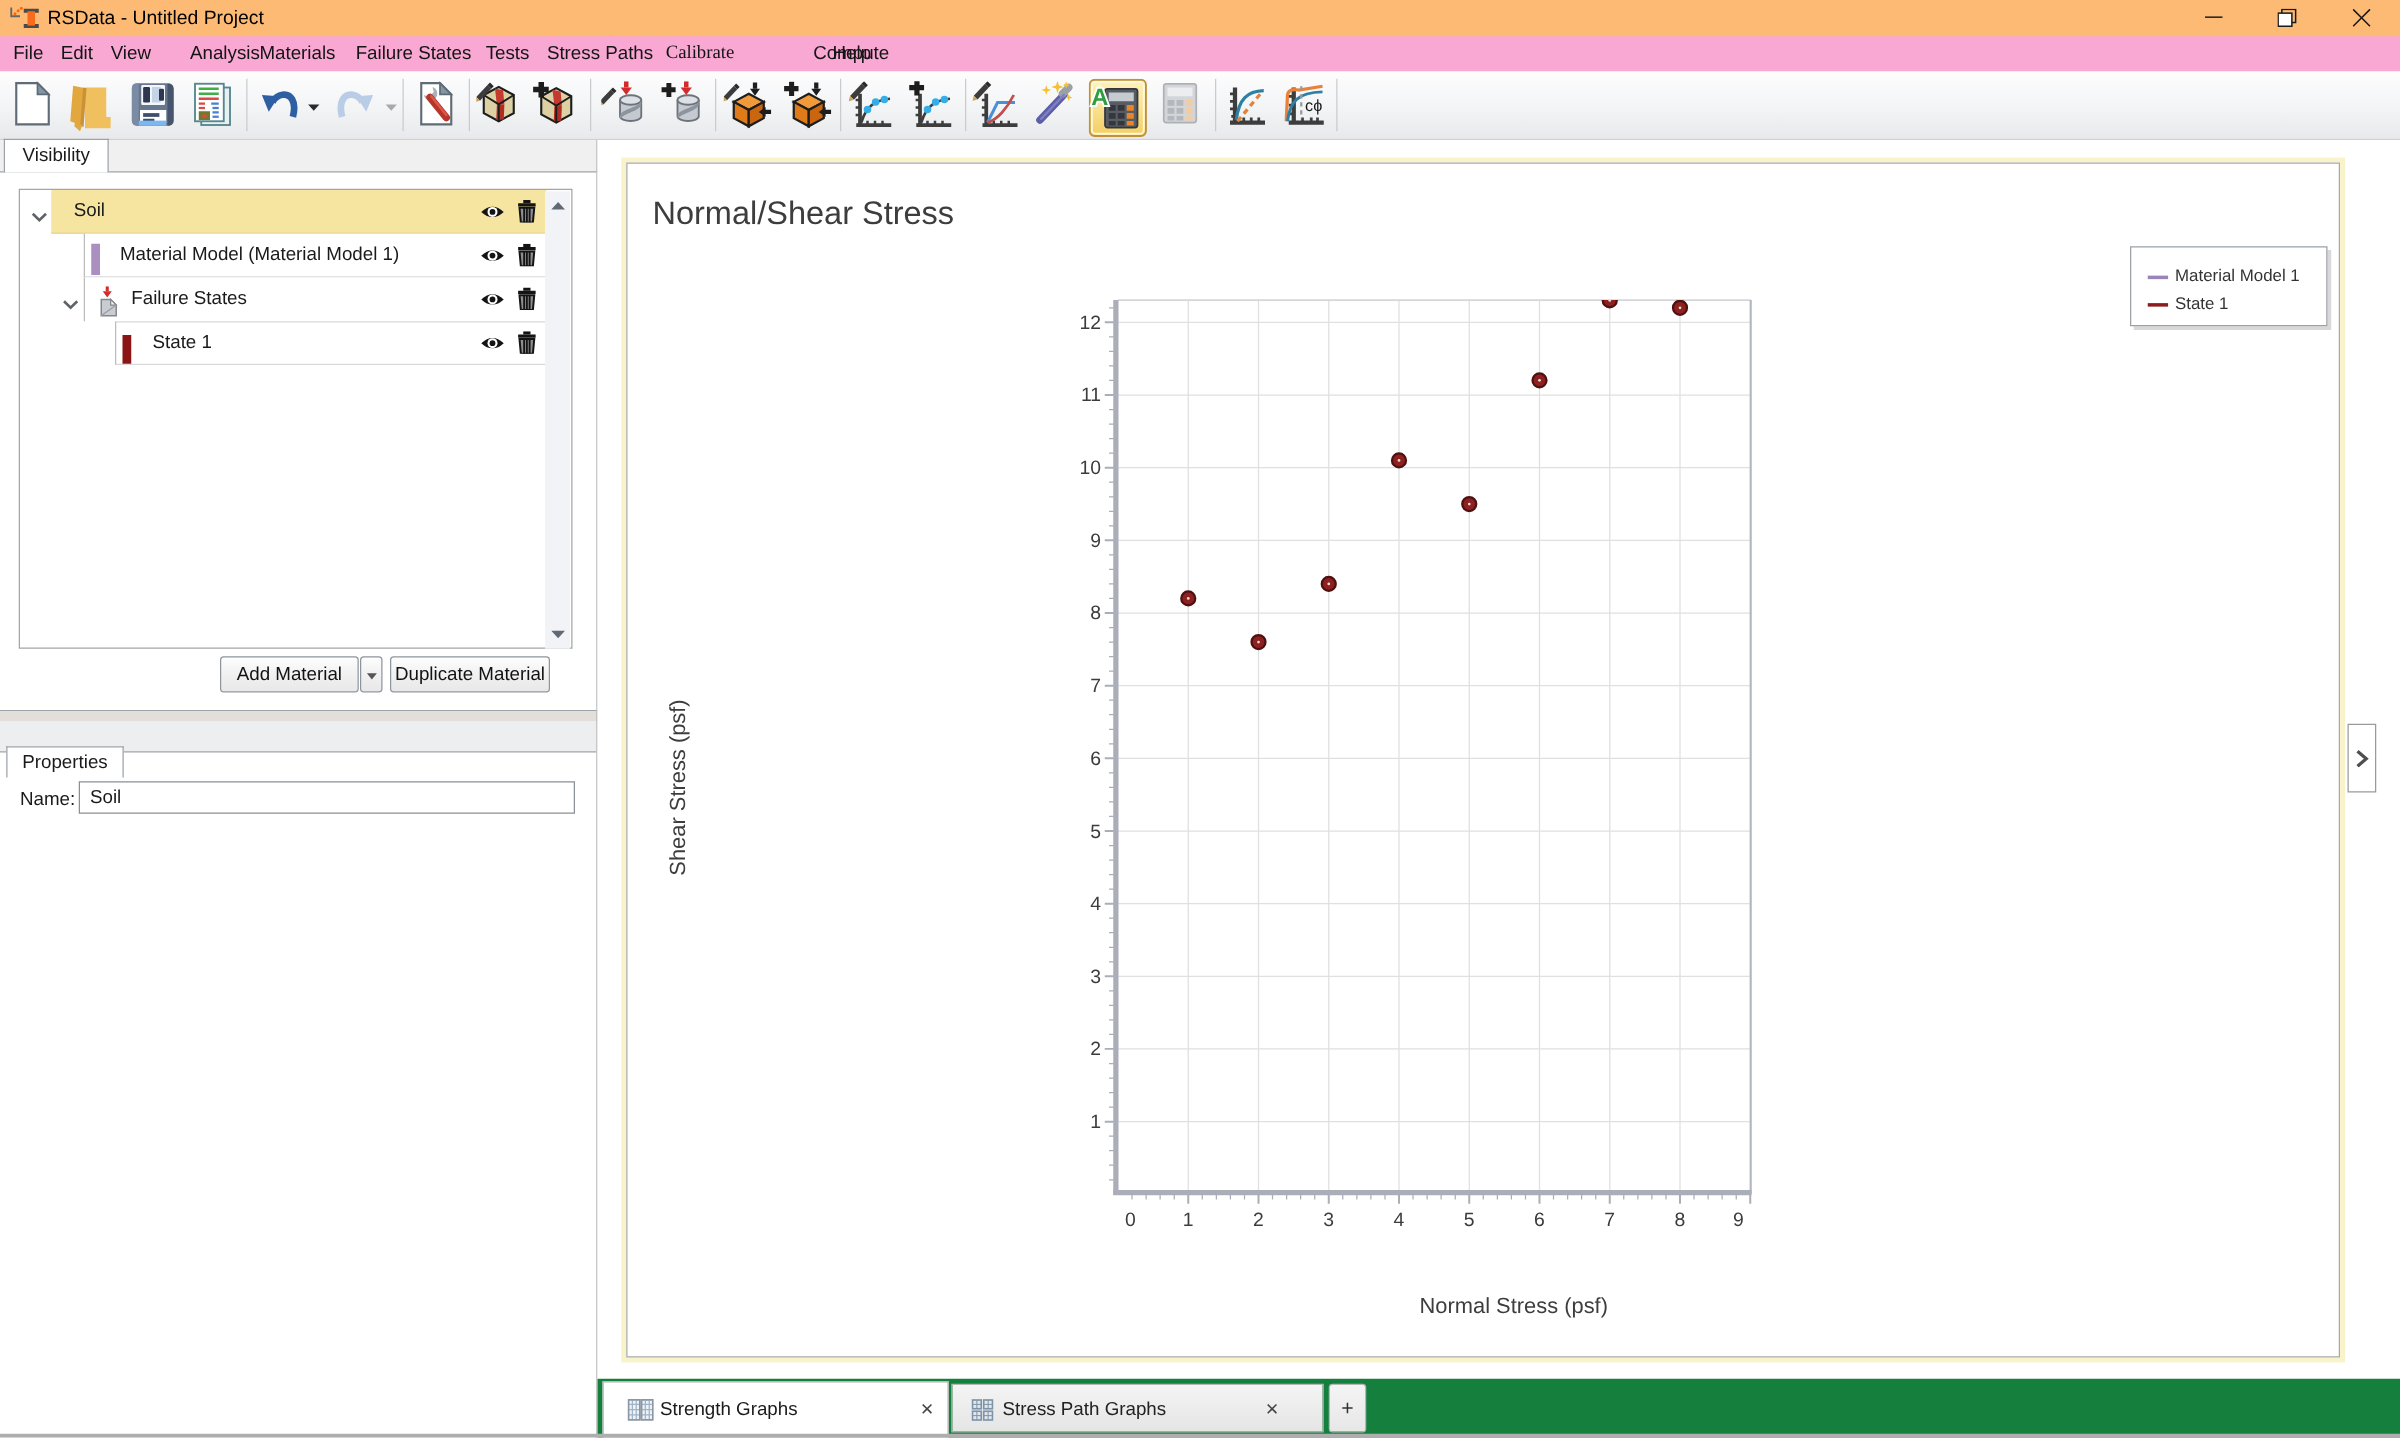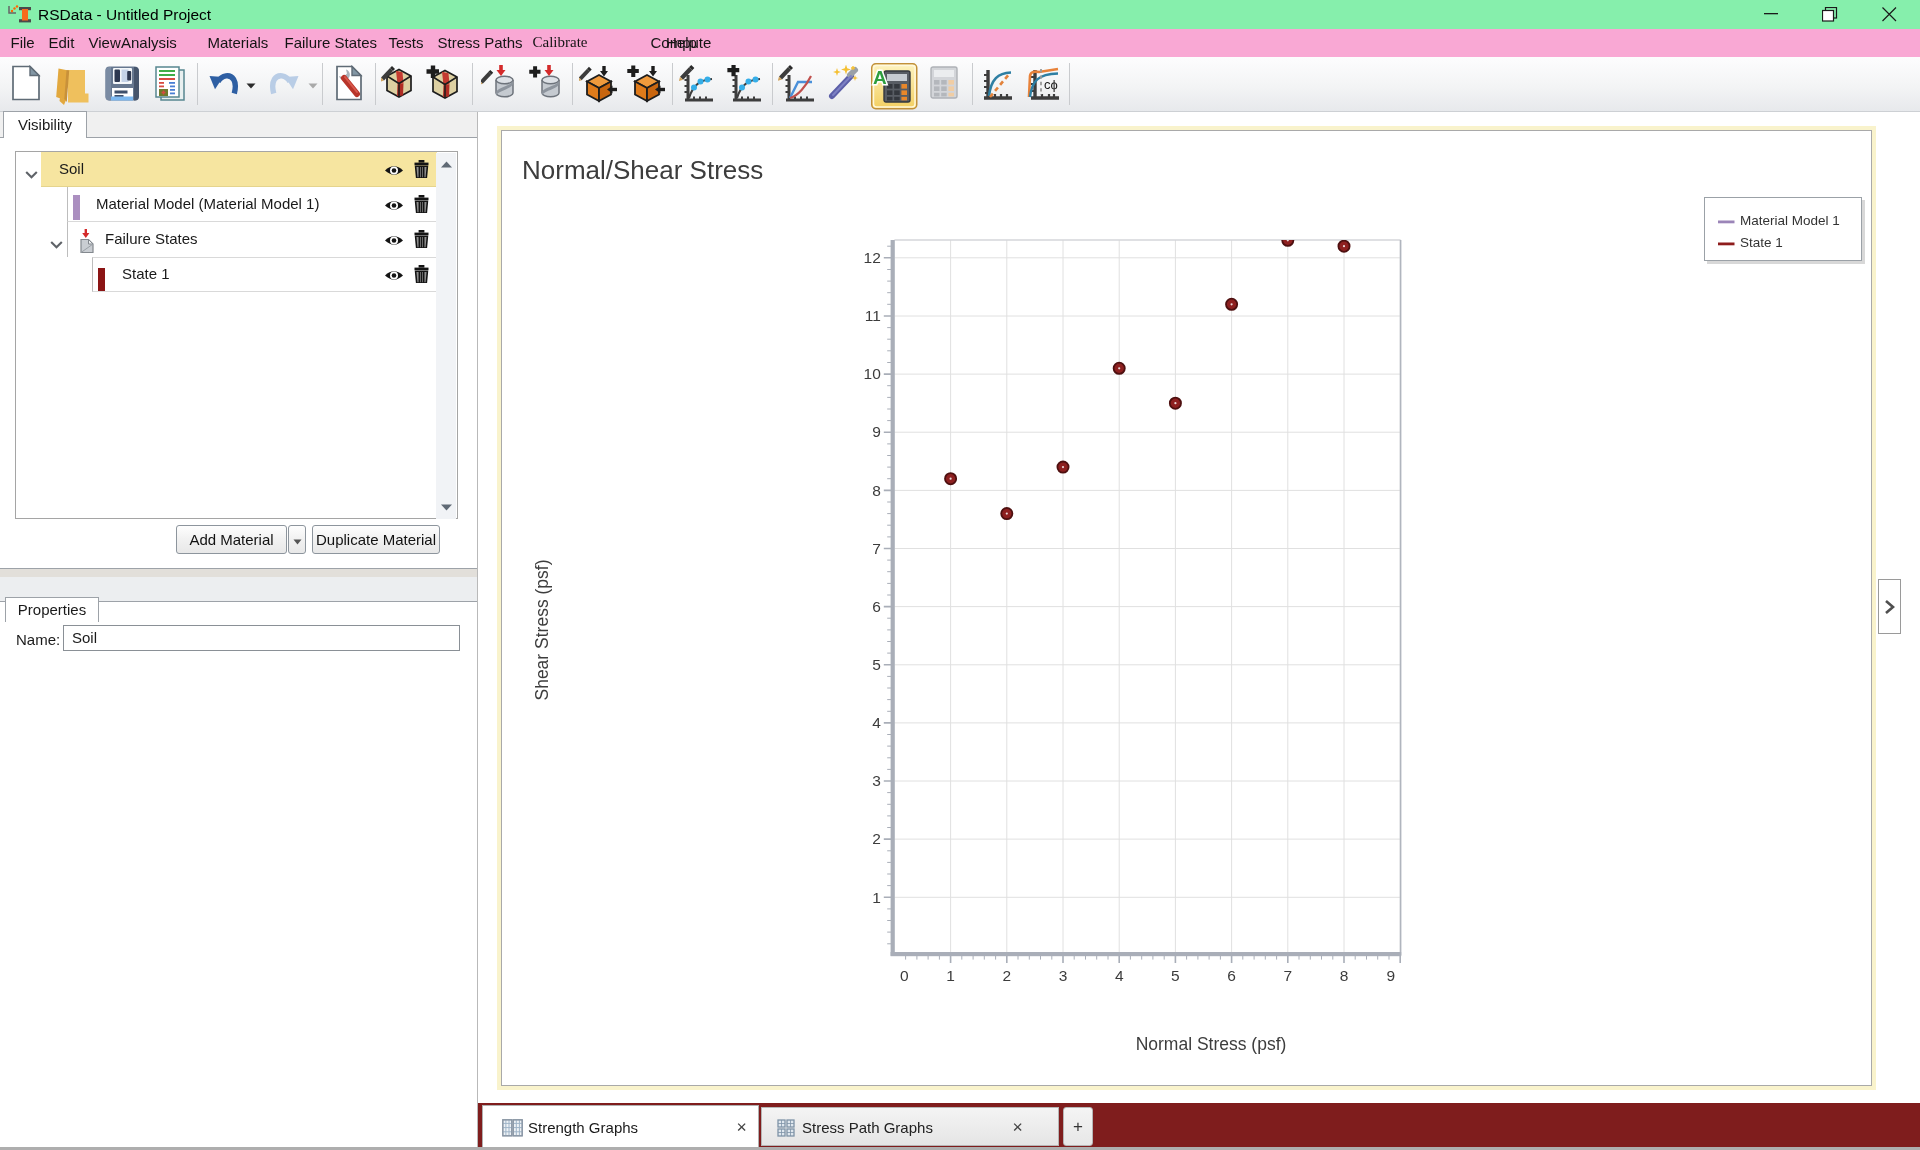--- a/index.html
+++ b/index.html
@@ -1,19 +1,19 @@
 <!DOCTYPE html>
 <html><head>
 <meta charset="utf-8">
 <style>
 * { margin:0; padding:0; box-sizing:border-box; }
 html,body { width:1920px; height:1150px; overflow:hidden; background:#fff;
   font-family:"Liberation Sans", sans-serif; font-size:15px; color:#1a1a1a; }
 .abs { position:absolute; }
-#titlebar { position:absolute; left:0; top:0; width:1920px; height:30px; background:#86efac; }
+#titlebar { position:absolute; left:0; top:0; width:1920px; height:30px; background:#fdba74; }
 #title-text { position:absolute; left:38px; top:6px; font-size:15.5px; color:#000; }
 #menubar { position:absolute; left:0; top:29px; width:1920px; height:44px; background:#f9a8d4; }
 .menu-item { position:absolute; top:5px; color:#141414; font-size:15px; }
 #toolbar { position:absolute; left:0; top:57px; width:1920px; height:55px;
   background:linear-gradient(#fdfdfe, #f3f4f5 55%, #e7e9ec); border-bottom:1px solid #cdd0d4; }
 .tsep { position:absolute; top:6px; height:42px; width:1px; background:#c9cbce; }
 .ticon { position:absolute; top:65px; }
 #main { position:absolute; left:0; top:112px; width:1920px; height:1038px; background:#fff; }
 
 
@@ -38,21 +38,21 @@
 
 #chartwrap { position:absolute; left:478px; top:0; width:1442px; height:1038px; background:#fff; }
 #chartpanel { position:absolute; left:19px; top:14px; width:1379px; height:964px; background:#f9f3cc; }
 #chartinner { position:absolute; left:4px; top:4px; width:1371px; height:956px; background:#fff; border:1px solid #a9a9a9; }
 #charttitle { position:absolute; left:44px; top:43px; font-size:26px; color:#3d3d3d; }
 #legend { position:absolute; left:1226px; top:85px; width:158px; height:64px; background:#fff; border:1px solid #9ba1a7;
   box-shadow:3px 3px 0px #d8d8d8; font-size:13.5px; color:#333;}
 #rightbtn { position:absolute; left:1400px; top:467px; width:23px; height:55px; background:#fff; border:1px solid #9a9a9a; }
 
 
-#tabbar { position:absolute; left:478px; top:991px; width:1442px; height:47px; background:#7f1d1d; }
+#tabbar { position:absolute; left:478px; top:991px; width:1442px; height:47px; background:#15803d; }
 #tab1 { position:absolute; left:4px; top:2px; width:277px; height:45px; background:#fff;
   border:1px solid #b0b0b0; border-bottom:none; }
 #tab2 { position:absolute; left:283px; top:4px; width:298px; height:39px; background:linear-gradient(#f4f4f4,#e5e5e5);
   border:1px solid #b6b6b6; }
 #tabplus { position:absolute; left:585px; top:4px; width:30px; height:39px; background:linear-gradient(#f4f4f4,#e7e7e7);
   border:1px solid #b6b6b6; border-radius:3px; text-align:center; line-height:37px; font-size:17px; color:#333;}
 #bottomstrip { position:absolute; left:0; top:1147px; width:1920px; height:3px; background:#aeaeae; }
 .tabicon { position:absolute; top:13px; }
 .tabx { position:absolute; top:6px; font-size:15px; color:#444; }
 </style>
@@ -77,21 +77,21 @@
     <rect x="0.5" y="3.5" width="11" height="10.5" fill="#fff" stroke="#1a1a1a" stroke-width="1.2"></rect>
   </svg>
   <svg class="abs" style="left:1882px;top:7px" width="15" height="15" viewBox="0 0 15 15">
     <path d="M0.5,0.5 L14,14 M14,0.5 L0.5,14" stroke="#1a1a1a" stroke-width="1.2"></path>
   </svg>
 </div>
 <div id="menubar">
     <div class="menu-item" style="left: 10.5px;">File</div>
     <div class="menu-item" style="left: 48.5px;">Edit</div>
     <div class="menu-item" style="left: 88.5px;">View</div>
-    <div class="menu-item" style="left: 121px;">Analysis</div>
+    <div class="menu-item" style="left: 152px;">Analysis</div>
     <div class="menu-item" style="left: 207.5px;">Materials</div>
     <div class="menu-item" style="left: 284.5px;">Failure States</div>
     <div class="menu-item" style="left: 388.5px;">Tests</div>
     <div class="menu-item" style="left: 437.5px;">Stress Paths</div>
     <div class="menu-item" style="left: 532.5px; font-family: Liberation Serif, serif;">Calibrate</div>
     <div class="menu-item" style="left: 606.5px; margin-left: 44px;">Compute</div>
     <div class="menu-item" style="left: 666px;">Help</div>
   </div>
 <div id="toolbar">
   <div class="tsep" style="left:197px"></div>

